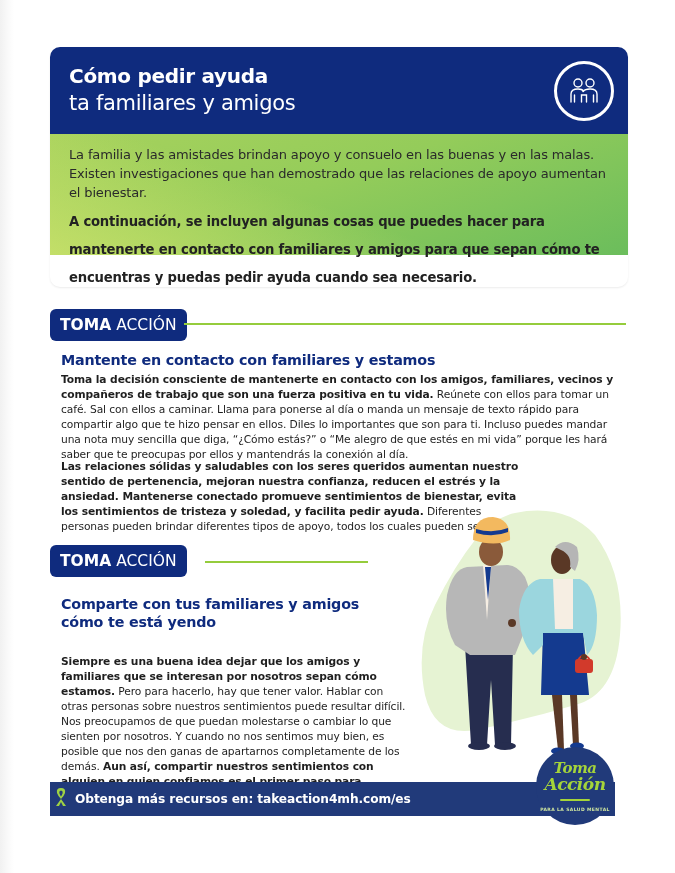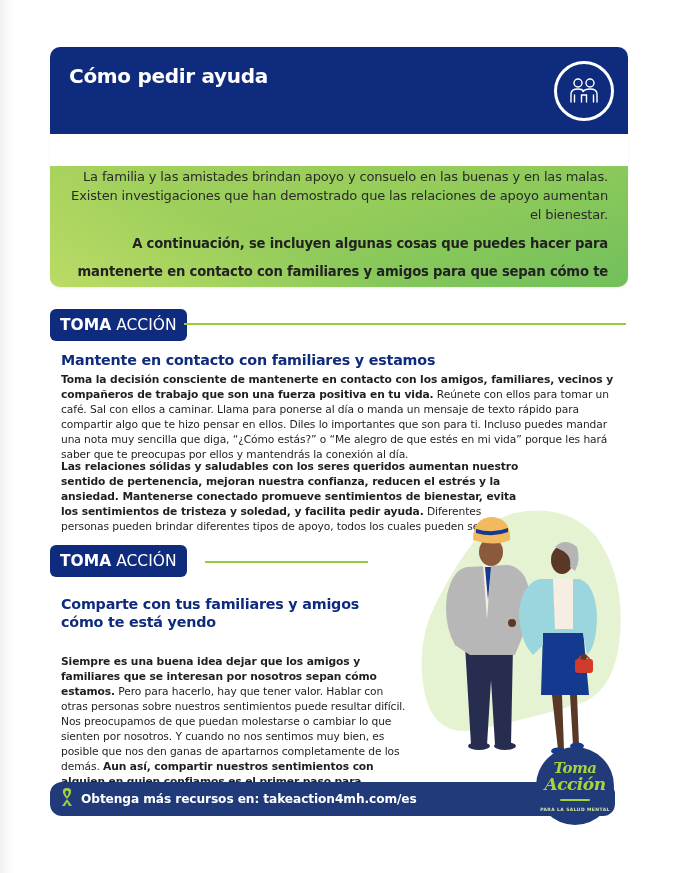--- a/index.html
+++ b/index.html
@@ -3,32 +3,32 @@
 <meta charset="utf-8">
 <style>
   * { box-sizing: border-box; margin: 0; padding: 0; }
   html, body { width: 675px; height: 873px; background: #ffffff; overflow: hidden; }
   body { font-family: "DejaVu Sans", sans-serif; color: #1f1f1f; position: relative; }
   .page-edge { position: absolute; left: 0; top: 0; width: 14px; height: 873px;
     background: linear-gradient(90deg, #f1f1f1, #fafafa 60%, #ffffff); }
 
   
   .hero { position: absolute; left: 50px; top: 47px; width: 578px; height: 240px;
-    border-radius: 10px; overflow: hidden; box-shadow: 0 1px 2px rgba(0,0,0,0.08); text-align: right; }
+    border-radius: 10px; overflow: hidden; box-shadow: 0 1px 2px rgba(0,0,0,0.08); }
   .hero-top { height: 87px; background: #0f2b7e; position: relative; }
   .hero-title { position: absolute; left: 19px; top: 17px; color: #fff;
     font-family: "DejaVu Sans", sans-serif; font-weight: bold; font-size: 20px; letter-spacing: -0.3px; }
   .hero-subtitle { position: absolute; left: 19px; top: 44px; color: #fff;
     font-family: "DejaVu Sans", sans-serif; font-weight: normal; font-size: 21px; letter-spacing: -0.3px; }
   .hero-icon { position: absolute; right: 14px; top: 14px; width: 60px; height: 60px;
     border: 3px solid #fff; border-radius: 50%; }
   .hero-icon svg { position: absolute; left: 11px; top: 11px; }
-  .hero-bottom { height: 153px;
+  .hero-bottom { height: 121px;
     background: linear-gradient(160deg, #a7d25d 0%, #94cc5a 45%, #6bbd5c 100%);
-    padding: 1px 20px 0 19px; position: relative; margin-top: 32px; }
+    padding: 11px 20px 0 19px; position: relative; }
   .hero-bottom::before { content: ""; position: absolute; inset: 0;
     background: linear-gradient(20deg, rgba(214,230,110,0.7) 0%, rgba(214,230,110,0) 45%); }
   .hero-intro, .hero-lead { position: relative; }
   .hero-intro { font-size: 13px; line-height: 19px; color: #2a2a2a; letter-spacing: -0.15px; }
   .hero-lead { margin-top: 6px; font-size: 13.2px; line-height: 28px; font-weight: bold; color: #222; letter-spacing: -0.2px; }
 
   
   .section-chip { position: absolute; left: 50px; height: 32px; background: #0f2b7e;
     border-radius: 6px; color: #fff; font-size: 15.5px; padding: 0 10px; display: flex; align-items: center; }
   .section-chip b { font-weight: bold; margin-right: 5px; }
@@ -39,40 +39,41 @@
     font-size: 14.3px; letter-spacing: -0.2px; line-height: 18px; }
 
   .para { position: absolute; left: 61px; font-size: 10.7px; line-height: 15px; color: #1f1f1f; letter-spacing: -0.1px; }
   .para b { font-weight: bold; }
 
   
   .illustration { position: absolute; left: 415px; top: 505px; width: 215px; height: 255px; }
 
   
   .footer-bar { position: absolute; left: 50px; top: 782px; width: 565px; height: 34px;
-    background: #213a7a; border-radius: 12px; display: flex; align-items: center; padding-left: 10px; }
+    background: #213a7a; border-radius: 0; display: flex; align-items: center; padding-left: 4px; }
   .footer-text { color: #fff; font-size: 12.2px; font-weight: bold; margin-left: 7px; letter-spacing: -0.1px; }
   .logo-badge { position: absolute; left: 536px; top: 747px; width: 78px; height: 78px;
     border-radius: 50%; background: #213a7a; }
   .logo-line1, .logo-line2 { position: absolute; color: #a5d43a; font-family: "DejaVu Serif", serif;
     font-style: italic; font-weight: bold; left: 0; width: 100%; text-align: center; letter-spacing: -0.5px; }
   .logo-line1 { top: 12px; font-size: 15px; }
   .logo-line2 { top: 27px; font-size: 17px; }
   .logo-tag { position: absolute; top: 60px; left: 0; width: 100%; text-align: center;
     color: #cfe6a0; font-size: 4.5px; letter-spacing: 0.4px; font-weight: bold; }
   .logo-underline { position: absolute; left: 24px; top: 52px; width: 30px; height: 2px; background: #a5d43a; border-radius: 1px; }
 </style>
 </head>
 <body>
 
 <div class="page-edge"></div>
 
 <div class="hero">
   <div class="hero-top">
     <div class="hero-title">Cómo pedir ayuda</div>
+    <div class="hero-subtitle">ta familiares y amigos</div>
     <div class="hero-icon">
       <svg width="32" height="32" viewBox="0 0 32 32" fill="none" stroke="#ffffff" stroke-width="1.4" stroke-linecap="round">
         <circle cx="10" cy="8" r="4"></circle>
         <circle cx="22" cy="8" r="4"></circle>
         <path d="M3 27 V19 Q3 14 10 14 Q14 14 15.5 16"></path>
         <path d="M6.5 27 V20"></path>
         <path d="M13.5 27 V20 H18.5 V27"></path>
         <path d="M15 16.5 Q17 14 22 14 Q29 14 29 19 V27"></path>
         <path d="M25.5 27 V20"></path>
       </svg>

